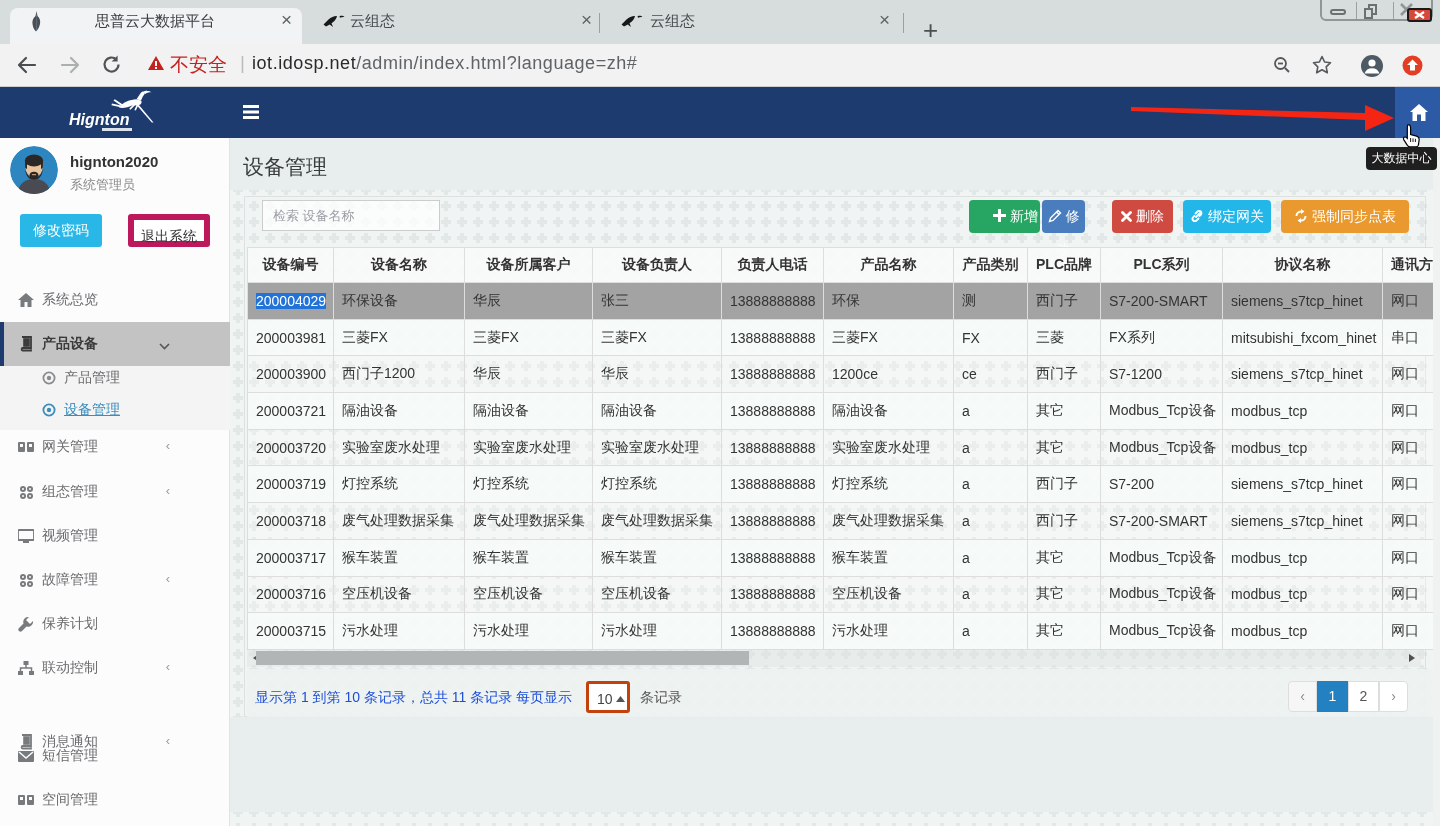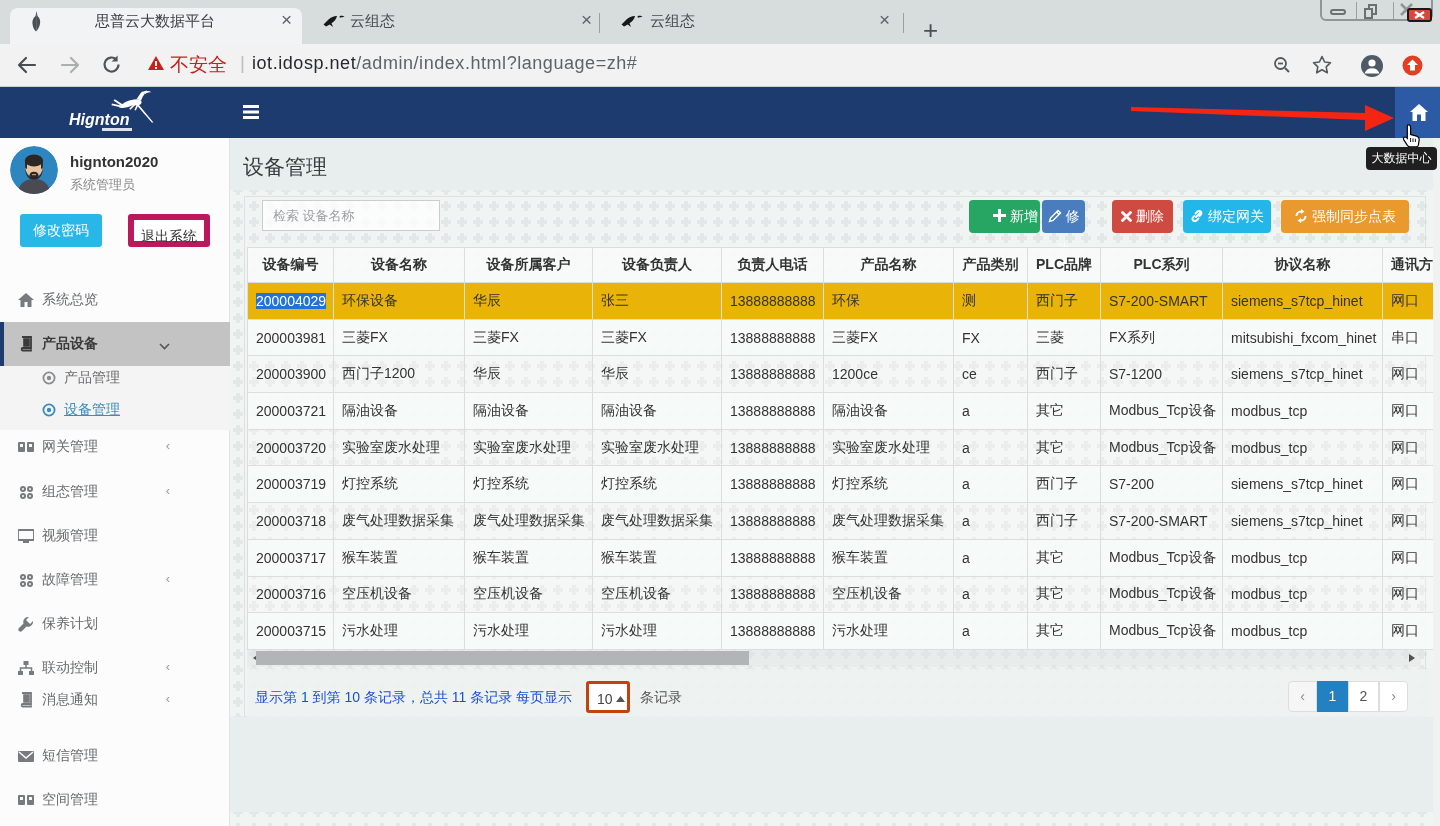--- a/index.html
+++ b/index.html
@@ -25,21 +25,21 @@
 
 #main{left:230px;top:138px;width:1210px;height:688px;background:#e8eeed;}
 
 table{border-collapse:collapse;table-layout:fixed;}
 th,td{border:1px solid #ddd;font-size:14px;color:#333;height:36.7px;padding:0 8px;overflow:hidden;white-space:nowrap;}
 th{height:35px;}
 th{font-weight:bold;text-align:center;background:rgba(248,250,250,0.92);}
 td{text-align:left;}
 tr.odd td{background:rgba(255,255,255,0.25);}
 tr.even td{background:rgba(246,250,250,0.92);}
-tr.sel td{background:#eab308;}
+tr.sel td{background:#a3a3a3;}
 .btn{position:absolute;top:200px;height:33px;border-radius:4px;color:#fff;font-size:14px;text-align:center;line-height:33px;}
 </style></head>
 <body>
 
 <div class="abs" id="tabbar"></div>
 <div class="abs tab-active"></div>
 <svg class="abs" style="left:30px;top:11px;" width="13" height="21" viewBox="0 0 13 21">
     <path d="M6.5 0 L7.5 5 C10 7 10.5 10 10 13 C9 17 7.5 19 6 20.5 C4.5 19 3 17 2.5 13 C2 10 3 7 5.5 5 Z" fill="#4a4f55"></path>
     <path d="M6.3 2 L6.7 2 L6.9 20 L6.1 20 Z" fill="#6b7b85"></path>
   </svg>
@@ -270,21 +270,21 @@
 <span class="mi-ico"><svg width="16" height="16" viewBox="0 0 16 16">
           <rect x="5.5" y="1" width="5" height="4" fill="#787b7d"></rect>
           <rect x="0" y="11" width="5" height="4" fill="#787b7d"></rect>
           <rect x="11" y="11" width="5" height="4" fill="#787b7d"></rect>
           <path d="M8 5 L8 8 M2.5 11 L2.5 8 L13.5 8 L13.5 11" stroke="#787b7d" stroke-width="1.5" fill="none"></path>
         </svg></span>
 <span class="mi-txt">联动控制</span>
       <span class="mi-ch">‹</span>
     </div>
 
-<div class="abs menuitem" style="top:678px;">
+<div class="abs menuitem" style="top:720px;">
 <span class="mi-ico"><svg width="16" height="16" viewBox="0 0 16 16">
           <path d="M4 1 L13 1 L13 12 L4.5 12 C3.4 12 3.4 14.5 4.5 14.5 L13 14.5 L13 13.3" fill="none" stroke="#787b7d" stroke-width="1.8"></path>
           <rect x="5.2" y="2.2" width="6.6" height="8.6" fill="#787b7d"></rect>
         </svg></span>
 <span class="mi-txt">消息通知</span>
       <span class="mi-ch">‹</span>
     </div>
 
 <div class="abs menuitem" style="top:734px;">
 <span class="mi-ico"><svg width="16" height="16" viewBox="0 0 16 16">

